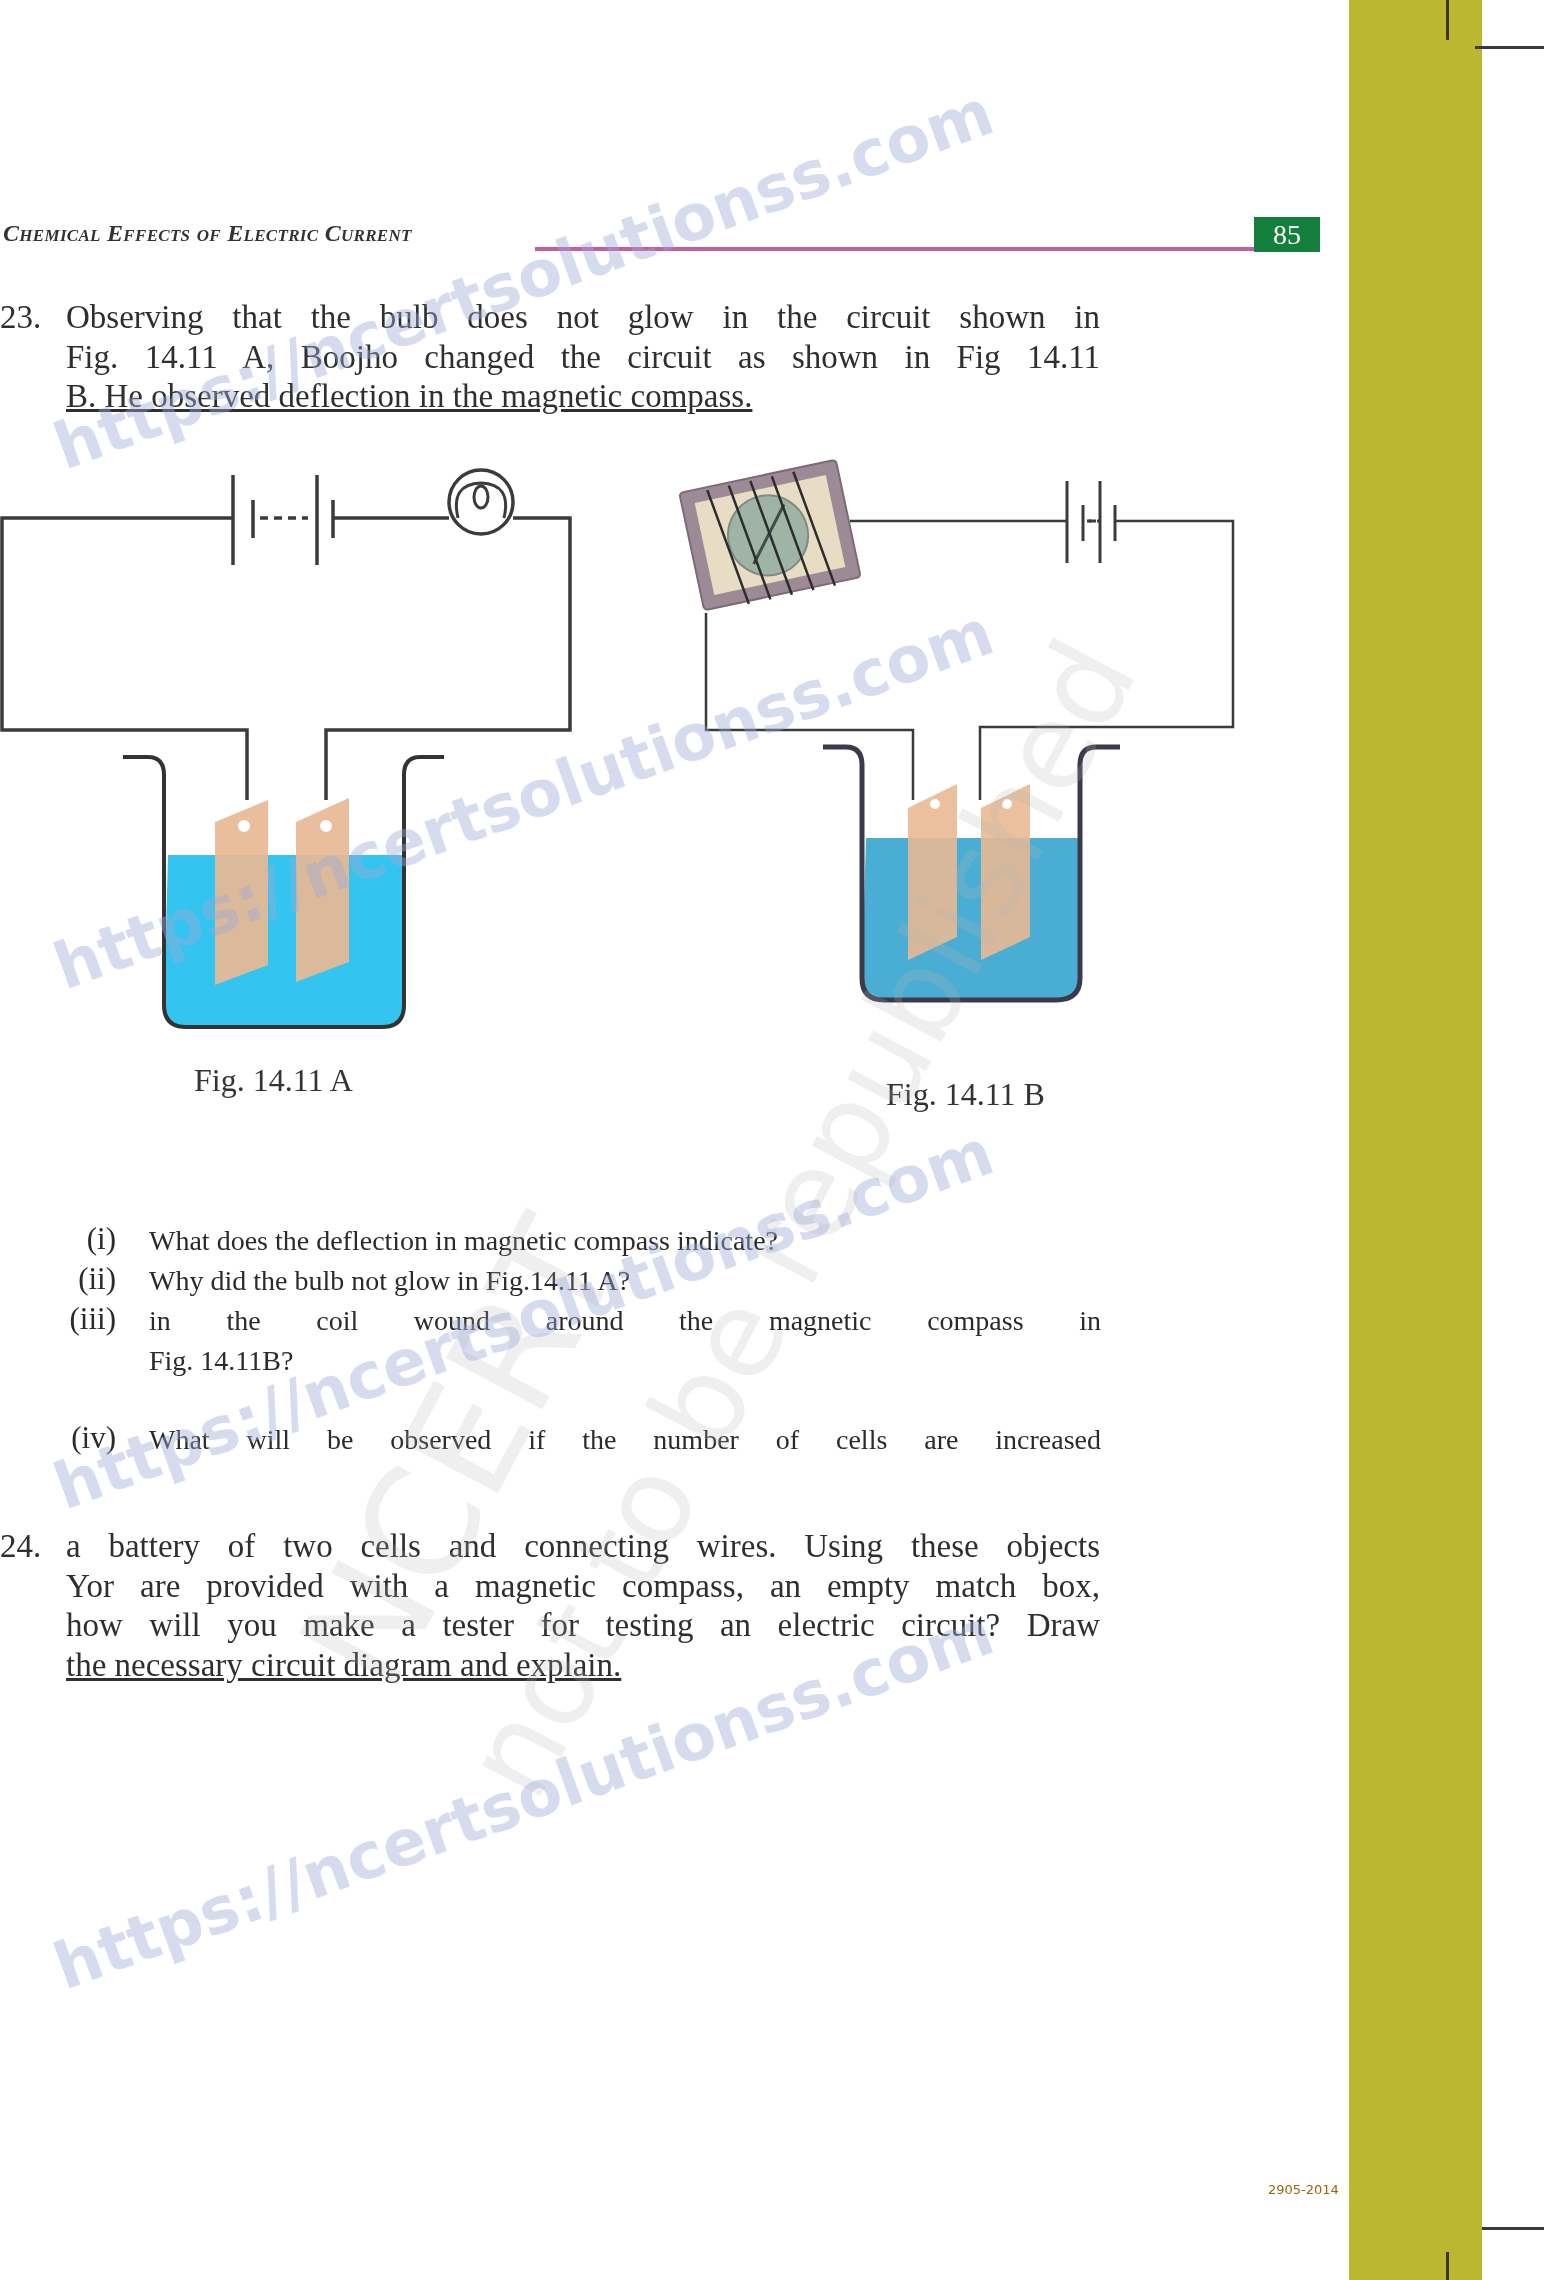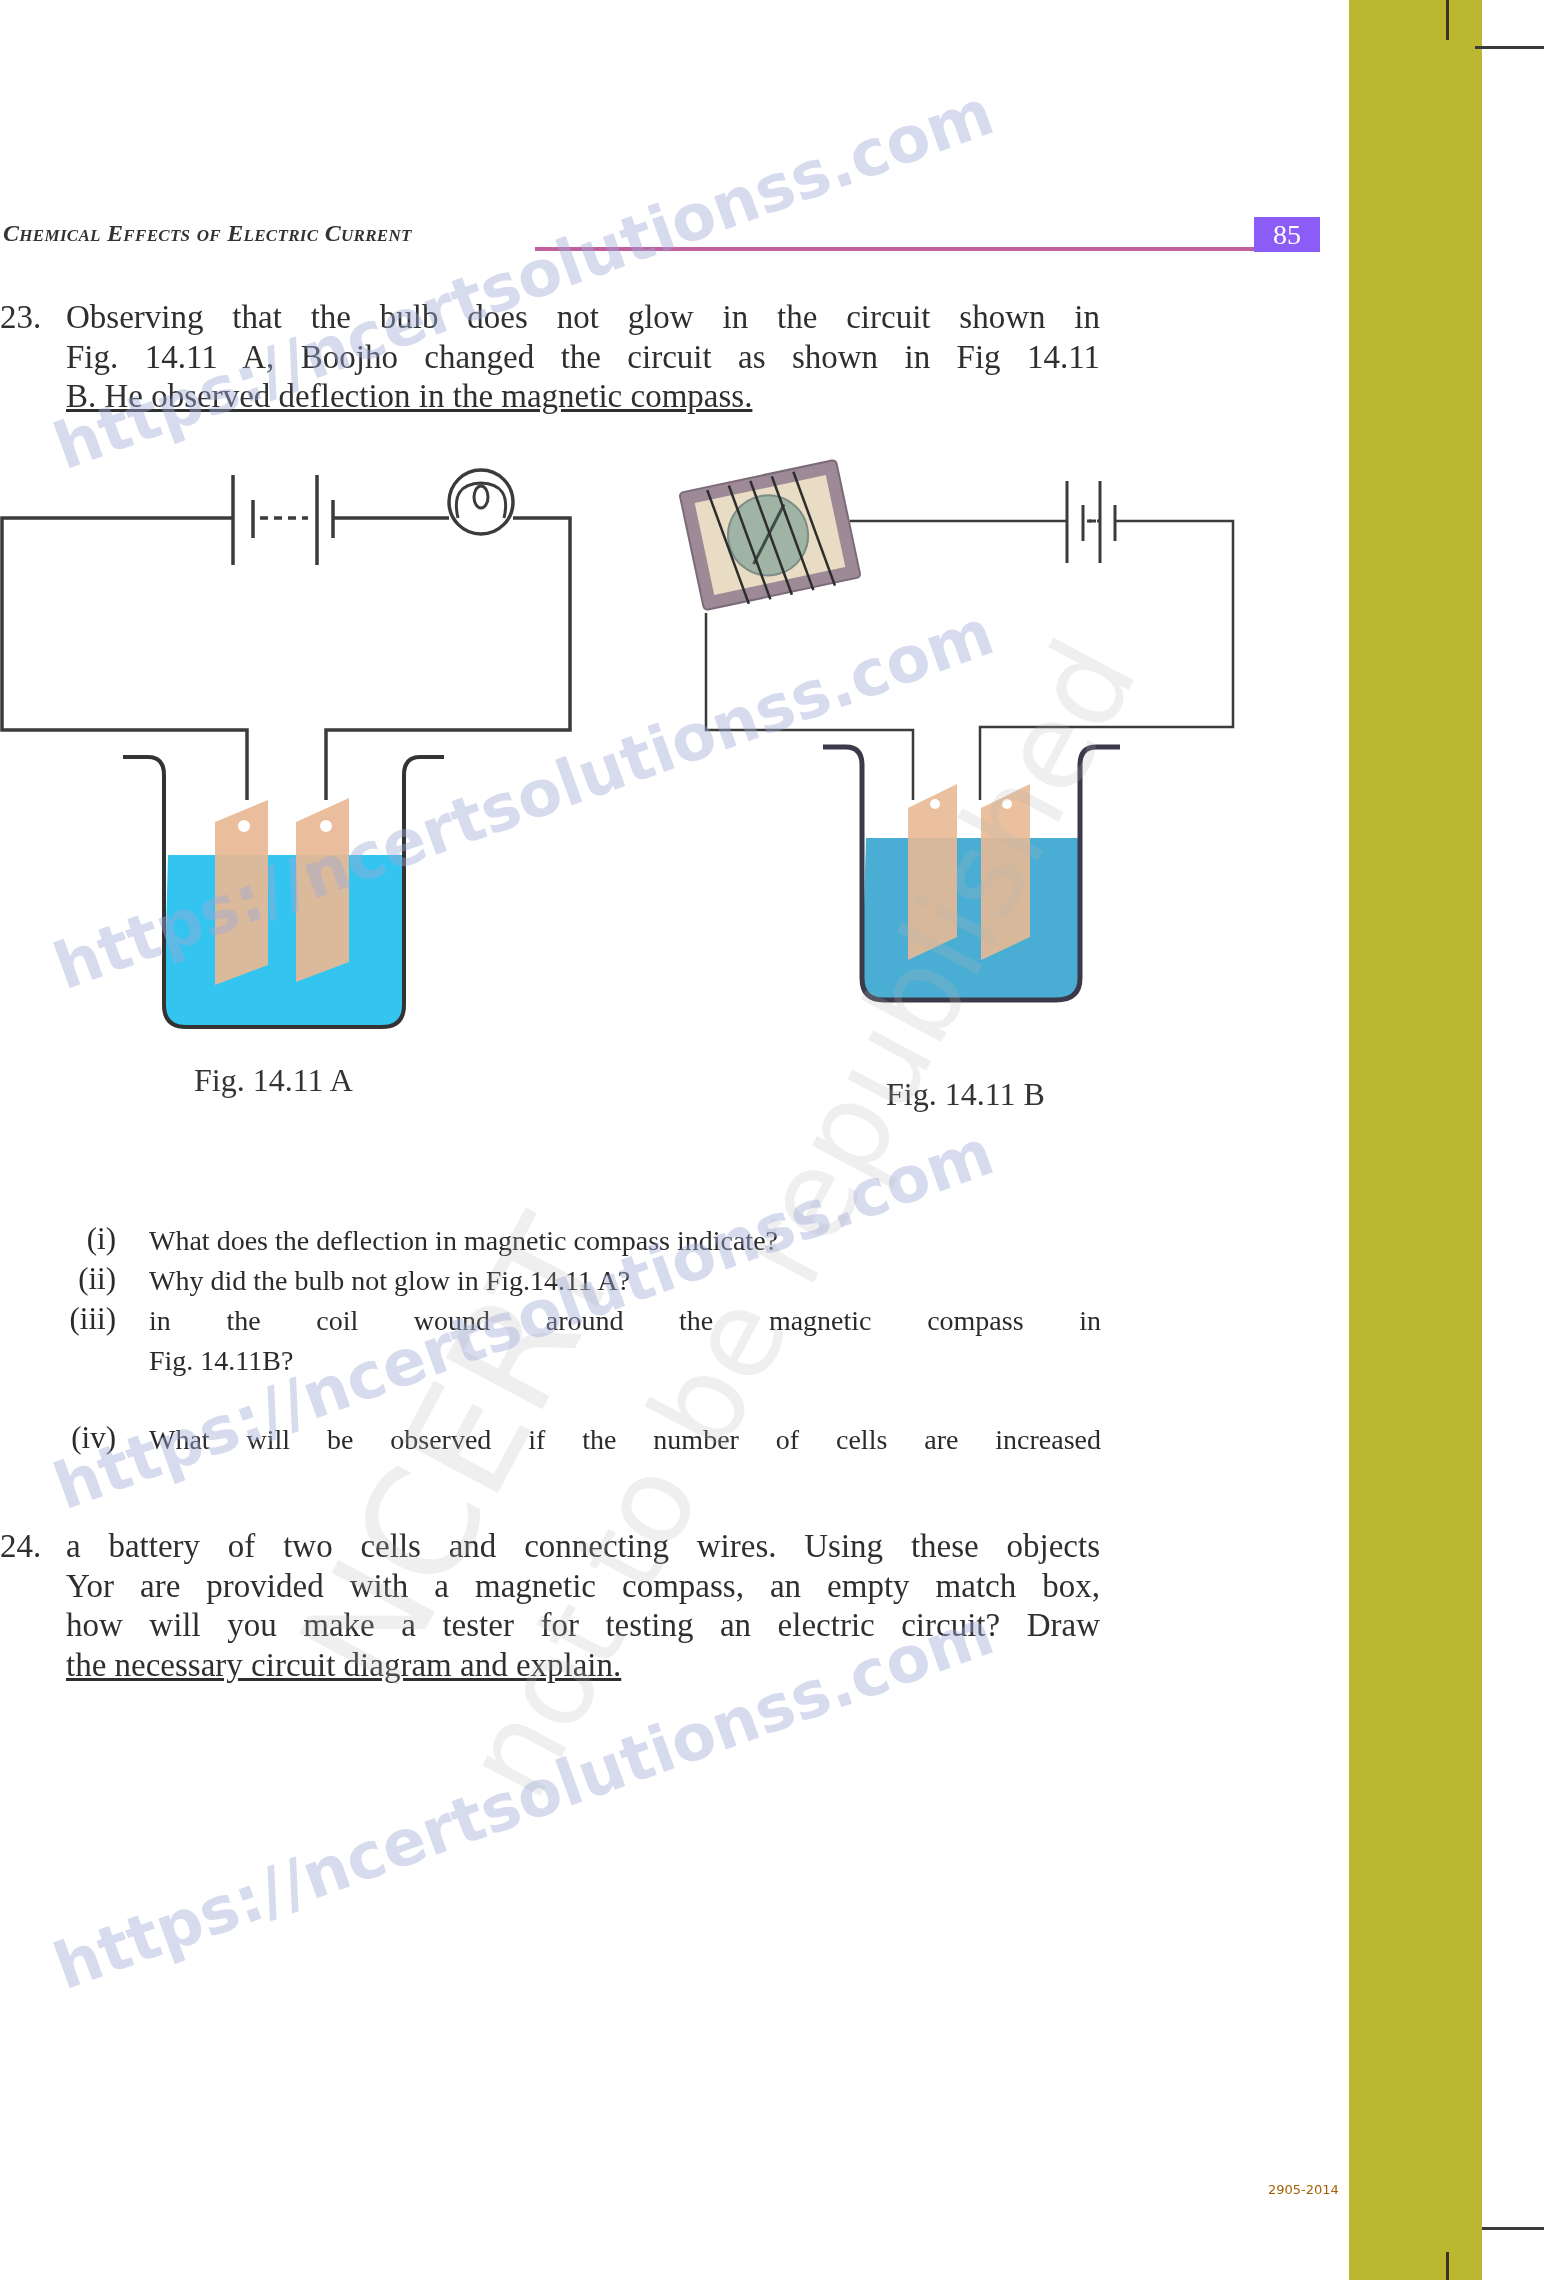--- a/index.html
+++ b/index.html
@@ -14,21 +14,21 @@
   .crop-v { width: 3px; background: #3a3420; }
   .crop-h { height: 3px; background: #3a3a3a; }
 
   .running-head {
     left: 3px; top: 220px; font-family: "Liberation Serif", serif;
     font-weight: bold; font-style: italic; font-size: 24px; color: #333;
     font-variant: small-caps; letter-spacing: 0.3px; white-space: nowrap;
   }
   .head-rule { left: 535px; top: 247px; width: 785px; height: 4px; background: #c0609f; }
   .page-num {
-    left: 1254px; top: 217px; width: 66px; height: 35px; background: #8b5cf6;
+    left: 1254px; top: 217px; width: 66px; height: 35px; background: #15803d;
     color: #fff; font-family: "Liberation Serif", serif; font-size: 28px;
     text-align: center; line-height: 36px;
   }
 
   .para { font-family: "Liberation Serif", serif; font-size: 33px; line-height: 39.5px; color: #2f2f2f; }
   .qnum { left: 0; }
   .qtext { left: 66px; width: 1034px; text-align: justify; }
   .qtext .line { display: block; text-align: justify; text-align-last: justify; height: 39.5px; white-space: nowrap; }
   .qtext .line.last { text-align-last: left; text-decoration: underline; }
 

